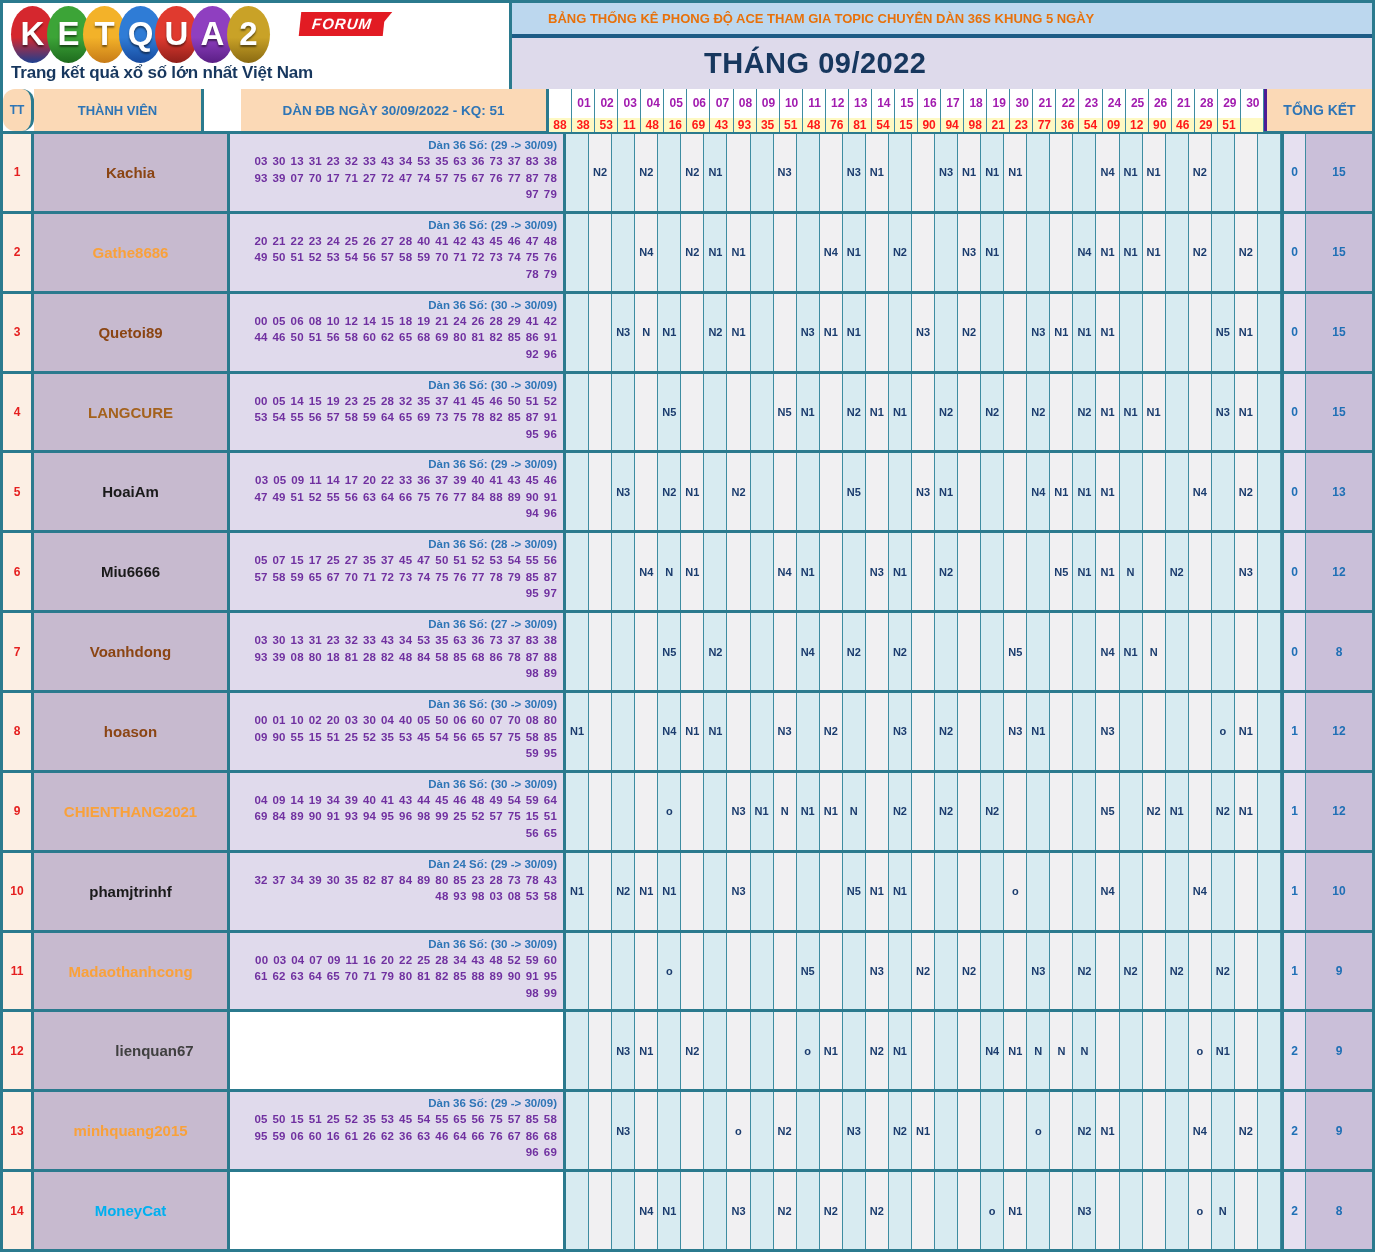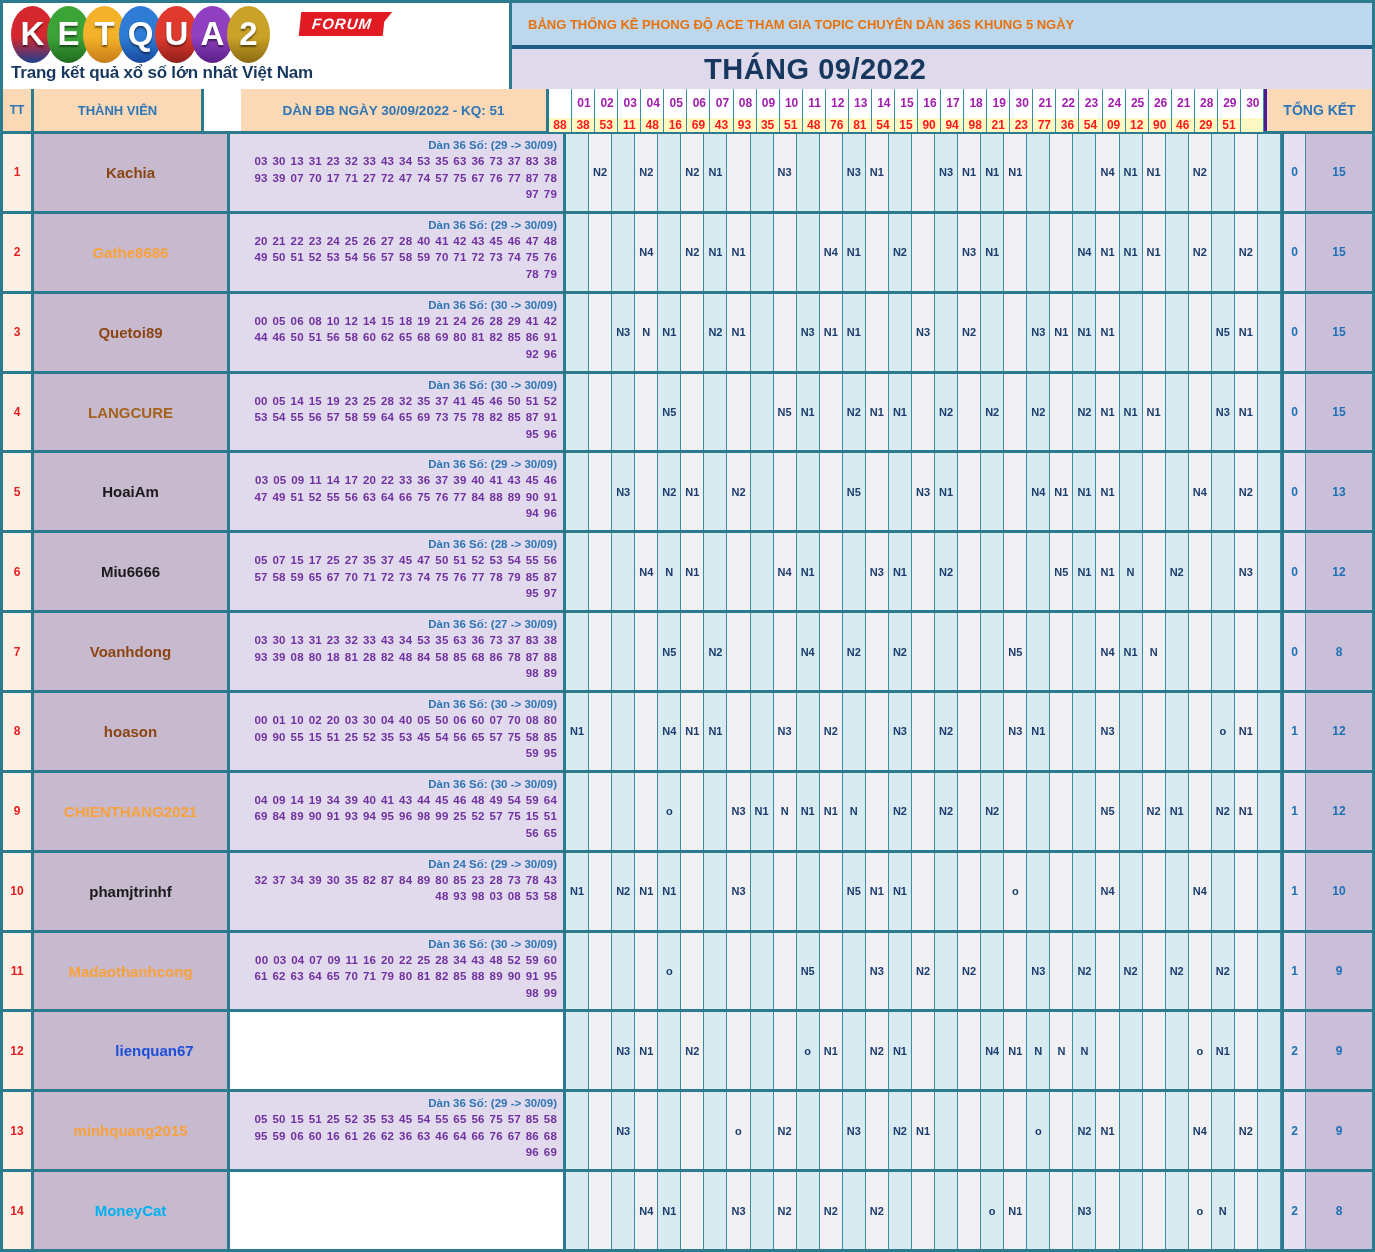--- a/index.html
+++ b/index.html
@@ -20,31 +20,31 @@
                  text-shadow:0 2px 2px rgba(0,0,0,.5); }
   .logo-letter:first-child { margin-left:0; }
   .forum-badge { position:absolute; top:9px; left:297px; background:#E21B23; color:#fff;
                  font-style:italic; font-weight:bold; font-size:15px; letter-spacing:1px;
                  padding:3px 12px 4px 12px; transform:skewX(-6deg); }
   .forum-badge:after { content:""; position:absolute; right:-7px; top:0;
                  border-top:11px solid #E21B23; border-right:8px solid transparent; }
   .tagline { font-size:17px; font-weight:bold; color:#17375E; margin-top:1px; letter-spacing:-0.2px; }
 
   .top-right { flex:1; display:flex; flex-direction:column; min-width:0; }
-  .banner { height:46px; flex:none; background:#BCD7EE; border-bottom:4px solid #1D5C86;
-            display:flex; align-items:center; padding-left:16px;
+  .banner { height:35px; flex:none; background:#BCD7EE; border-bottom:4px solid #1D5C86;
+            display:flex; align-items:center; padding-left:36px;
             color:#E8710A; font-weight:bold; font-size:13px; }
   .month-title { flex:1; background:#DEDAEB; display:flex; align-items:center; padding-left:192px;
                  color:#17375E; font-weight:bold; font-size:29px; letter-spacing:0.5px; }
 
   
   .head-band { display:flex; height:45px; flex:none; border-bottom:3px solid #2B7A8E; }
   .hb-cell { background:#FBD9B6; color:#2E75B6; font-weight:bold;
              display:flex; align-items:center; justify-content:center; flex:none; }
-  .hb-tt { width:31px; font-size:12px; border-right:3px solid #2B7A8E; }
+  .hb-tt { width:31px; font-size:12px; border-right:3px solid #2B7A8E;border-radius:12px; }
   .hb-member { width:170px; font-size:13px; border-right:3px solid #2B7A8E; }
   .hb-dan { width:308px; font-size:13.5px; border-right:3px solid #2B7A8E;margin-left:37px; }
   .hb-days { flex:1; display:grid; grid-template-columns:repeat(31,1fr); }
   .day-col { display:flex; flex-direction:column; border-right:1px solid #3E8CA1; min-width:0; }
   .day-num { height:29px; background:#fff; color:#a21caf; font-weight:bold; font-size:12px;
              display:flex; align-items:center; justify-content:center;
              border-bottom:1px solid #3E8CA1;margin-left:35px; }
   .day-kq { flex:1; background:#fef9c3; color:#FF1A1A; font-weight:bold; font-size:12px;
             display:flex; align-items:center; justify-content:center; }
   .hb-total { width:108px; border-left:3px solid #4c1d95; font-size:14px; }
@@ -704,21 +704,21 @@
           <div class="day-cell c1"></div>
           <div class="day-cell c0">N2</div>
           <div class="day-cell c1"></div>
           <div class="day-cell c0"></div>
         </div>
         <div class="cell-t1">1</div>
         <div class="cell-t2">9</div>
       </div>
       <div class="row">
         <div class="cell-tt">12</div>
-        <div class="cell-member" style="color: #1d4ed8; padding-left: 48px;">lienquan67</div>
+        <div class="cell-member" style="color: #404040; padding-left: 48px;">lienquan67</div>
         <div class="cell-dan empty"></div>
         <div class="row-days">
           <div class="day-cell c0"></div>
           <div class="day-cell c1"></div>
           <div class="day-cell c0">N3</div>
           <div class="day-cell c1">N1</div>
           <div class="day-cell c0"></div>
           <div class="day-cell c1">N2</div>
           <div class="day-cell c0"></div>
           <div class="day-cell c1"></div>

